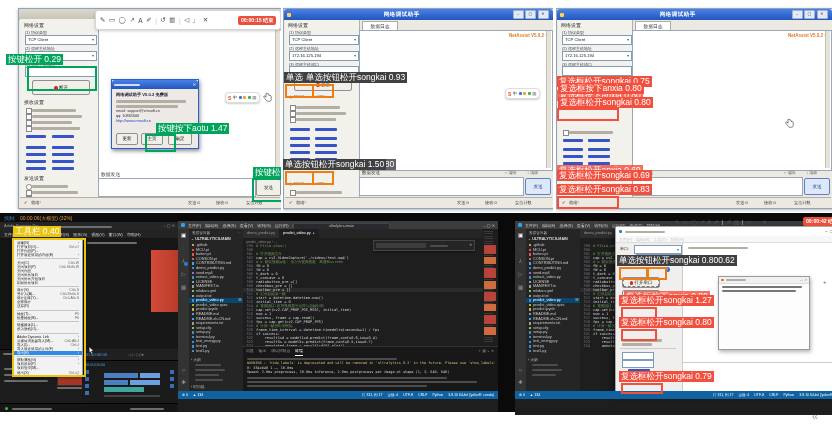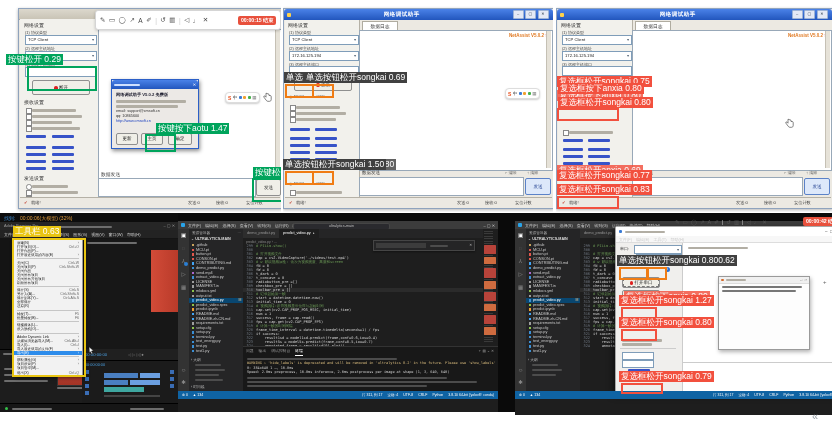--- a/index.html
+++ b/index.html
@@ -264,21 +264,21 @@
     <div class="sogou" style="left:222px;top:88px">
       <span style="color:#e8501e;font-weight:bold">S</span>
       <span style="color:#333;font-size:4.5px">中</span>
       <span style="width:3px;height:3px;background:#3a7bd5;border-radius:1px"></span>
       <span style="width:3px;height:3px;background:#f0a030;border-radius:1px"></span>
       <span style="width:3px;height:3px;background:#44b04a;border-radius:1px"></span>
       <span style="color:#888;font-size:4.5px">▦</span>
     </div>
 
     <span class="lab lo" style="left:1px;top:72px;z-index:45">单选</span>
-    <span class="lab lo" style="left:21px;top:72px;z-index:45">单选按钮松开songkai 0.69</span>
+    <span class="lab lo" style="left:21px;top:72px;z-index:45">单选按钮松开songkai 0.93</span>
     <div class="abox bo2" style="left:2px;top:84px;width:25px;height:10px"></div>
     <div class="abox bo2" style="left:29px;top:84px;width:18px;height:10px"></div>
     <span class="lab lo dim" style="left:10px;top:159px;z-index:43">单选按钮松开songkai 0.80</span>
     <span class="lab lo" style="left:0;top:159px;z-index:45">单选按钮松开songkai 1.50</span>
     <div class="abox bo2" style="left:2px;top:171px;width:25px;height:10px"></div>
     <div class="abox bo2" style="left:29px;top:171px;width:18px;height:10px"></div>
   </div>
 
   <div class="panel" style="left:556px;top:0;width:276px;height:212px">
     <div class="win" style="left:0;top:8px;width:275px;height:199px">
@@ -335,21 +335,21 @@
     <svg class="abs" style="left:229px;top:118px" width="9" height="11" viewBox="0 0 9 11">
         <path d="M3 1.2v4L2 4.2c-.9-.7-1.7.3-1 1.1L3.3 8.4c.4.5.9.9 1.5.9h1.7c1 0 1.7-.8 1.7-1.7V4.5c0-.5-.4-1-1-1H6V2.2z" fill="#fff" stroke="#333" stroke-width=".6"></path>
       </svg>
 
     <span class="lab lr" style="left:1px;top:76px;z-index:41">复选框松开songkai 0.75</span>
     <span class="lab lr" style="left:2px;top:83px;z-index:45">复选框按下anxia 0.80</span>
     <span class="lab lr dim" style="left:1px;top:90px;z-index:42">复选框按下anxia 0.80</span>
     <span class="lab lr" style="left:2px;top:97px;z-index:44">复选框松开songkai 0.80</span>
     <div class="abox br2" style="left:1px;top:108px;width:58px;height:9px"></div>
     <span class="lab lr dim" style="left:1px;top:165px;z-index:41">复选框松开anxia 0.69</span>
-    <span class="lab lr" style="left:1px;top:170px;z-index:44">复选框松开songkai 0.77</span>
+    <span class="lab lr" style="left:1px;top:170px;z-index:44">复选框松开songkai 0.69</span>
     <span class="lab lr" style="left:1px;top:184px;z-index:44">复选框松开songkai 0.83</span>
     <div class="abox br2" style="left:1px;top:196px;width:58px;height:9px"></div>
   </div>
 
   <div class="abs" style="left:0;top:213px;width:832px;height:199px;background:#0a0a0a"></div>
 
   <div class="panel dark" style="left:0;top:213px;width:178px;height:199px;background:#141414">
     <div class="abs" style="left:0;top:0;width:178px;height:9px;background:#0d0d0d">
       <span class="t" style="left:4px;top:2px;font-size:5px;color:#3f8fd6">找到:</span>
       <span class="t" style="left:20px;top:2px;font-size:5px;color:#e09a3a">00:00:06(大模型) (32%)</span>
@@ -495,21 +495,21 @@
           <span class="mi-l">项目设置(P)</span>
           <span class="mi-r">›</span>
         </div>
         <div class="pmi">项目管理(M)...</div>
         <div class="pmi">
           <span class="mi-l">退出(X)</span>
           <span class="mi-r">Ctrl+Q</span>
         </div>
       </div>
     <div class="abox by2" style="left:12px;top:25px;width:70px;height:135px"></div>
-    <span class="lab ly" style="left:13px;top:13px">工具栏 0.63</span>
+    <span class="lab ly" style="left:13px;top:13px">工具栏 0.40</span>
     <svg class="abs" style="left:88px;top:133px;z-index:25" width="7" height="9" viewBox="0 0 7 9">
         <path d="M1 0.8l4.6 4-2.1.3 1.2 2.2-1.1.6-1.2-2.2L1.4 7z" fill="#fff" stroke="#000" stroke-width=".5"></path>
       </svg>
   </div>
 
   <div class="panel dark" style="left:178px;top:213px;width:320px;height:199px;background:#1e1e1e">
     <div class="abs" style="left:0;top:0;width:320px;height:8px;background:#0a0a0a"></div>
     <div class="abs" style="left:0;top:8px;width:320px;height:8px;background:#3c3c3c;display:flex;align-items:center">
       <span style="width:4px;height:4px;background:#29a3e8;border-radius:1px;margin:0 3px"></span>
       <span style="display:flex">

